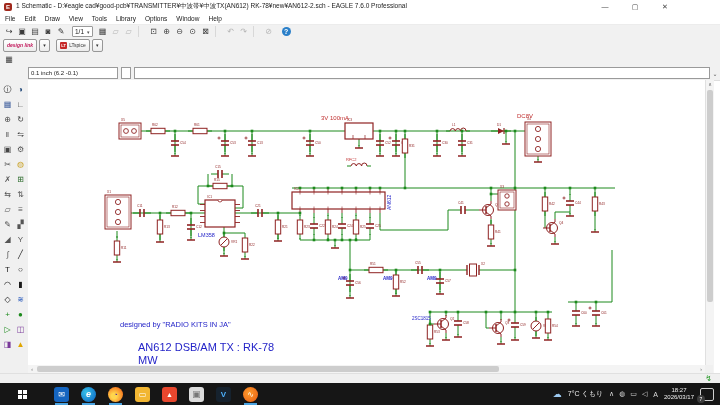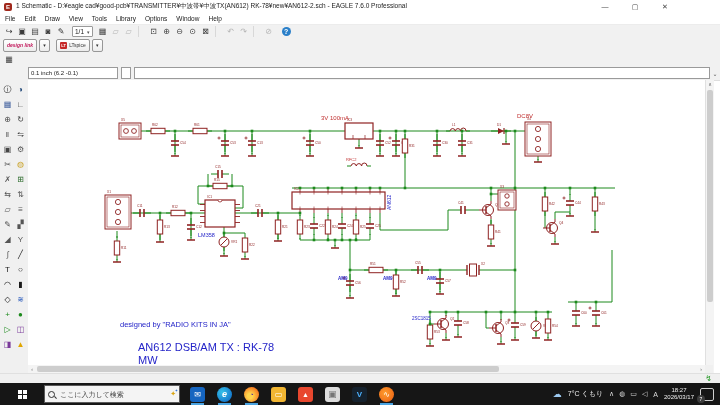--- a/index.html
+++ b/index.html
@@ -787,25 +787,20 @@
 
   <div class="taskbar">
     <span class="startbtn">
       <span class="winlogo">
           <span></span>
           <span></span>
           <span></span>
           <span></span>
         </span>
     </span>
-    <span class="searchbox">
-      <span class="mag"></span>
-      <input placeholder="ここに入力して検索" style="">
-      <span class="sparkle">✦<i>✦</i></span>
-    </span>
     <span class="apps">
         <span class="tapp k-mail">✉<span class="runline"></span></span>
         <span class="tapp k-edge">e<span class="runline"></span></span>
         <span class="tapp k-firefox">◔<span class="runline"></span></span>
         <span class="tapp k-explorer">▭</span>
         <span class="tapp k-brave">▲</span>
         <span class="tapp k-gray">▣</span>
         <span class="tapp k-vapp">V</span>
         <span class="tapp k-eagle">∿<span class="runline"></span></span>
       </span>

